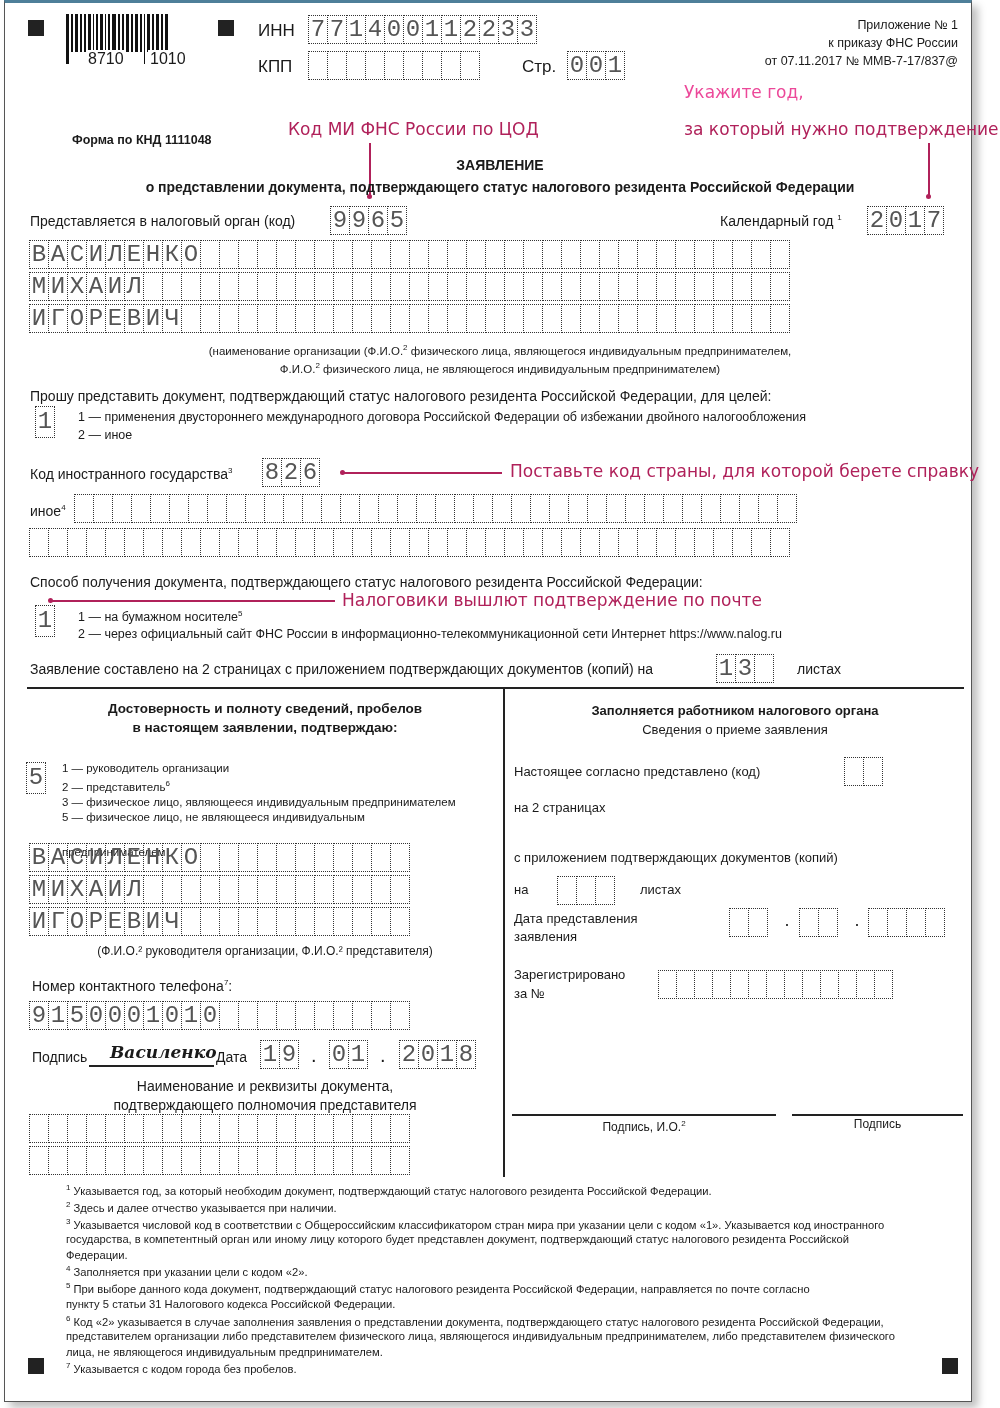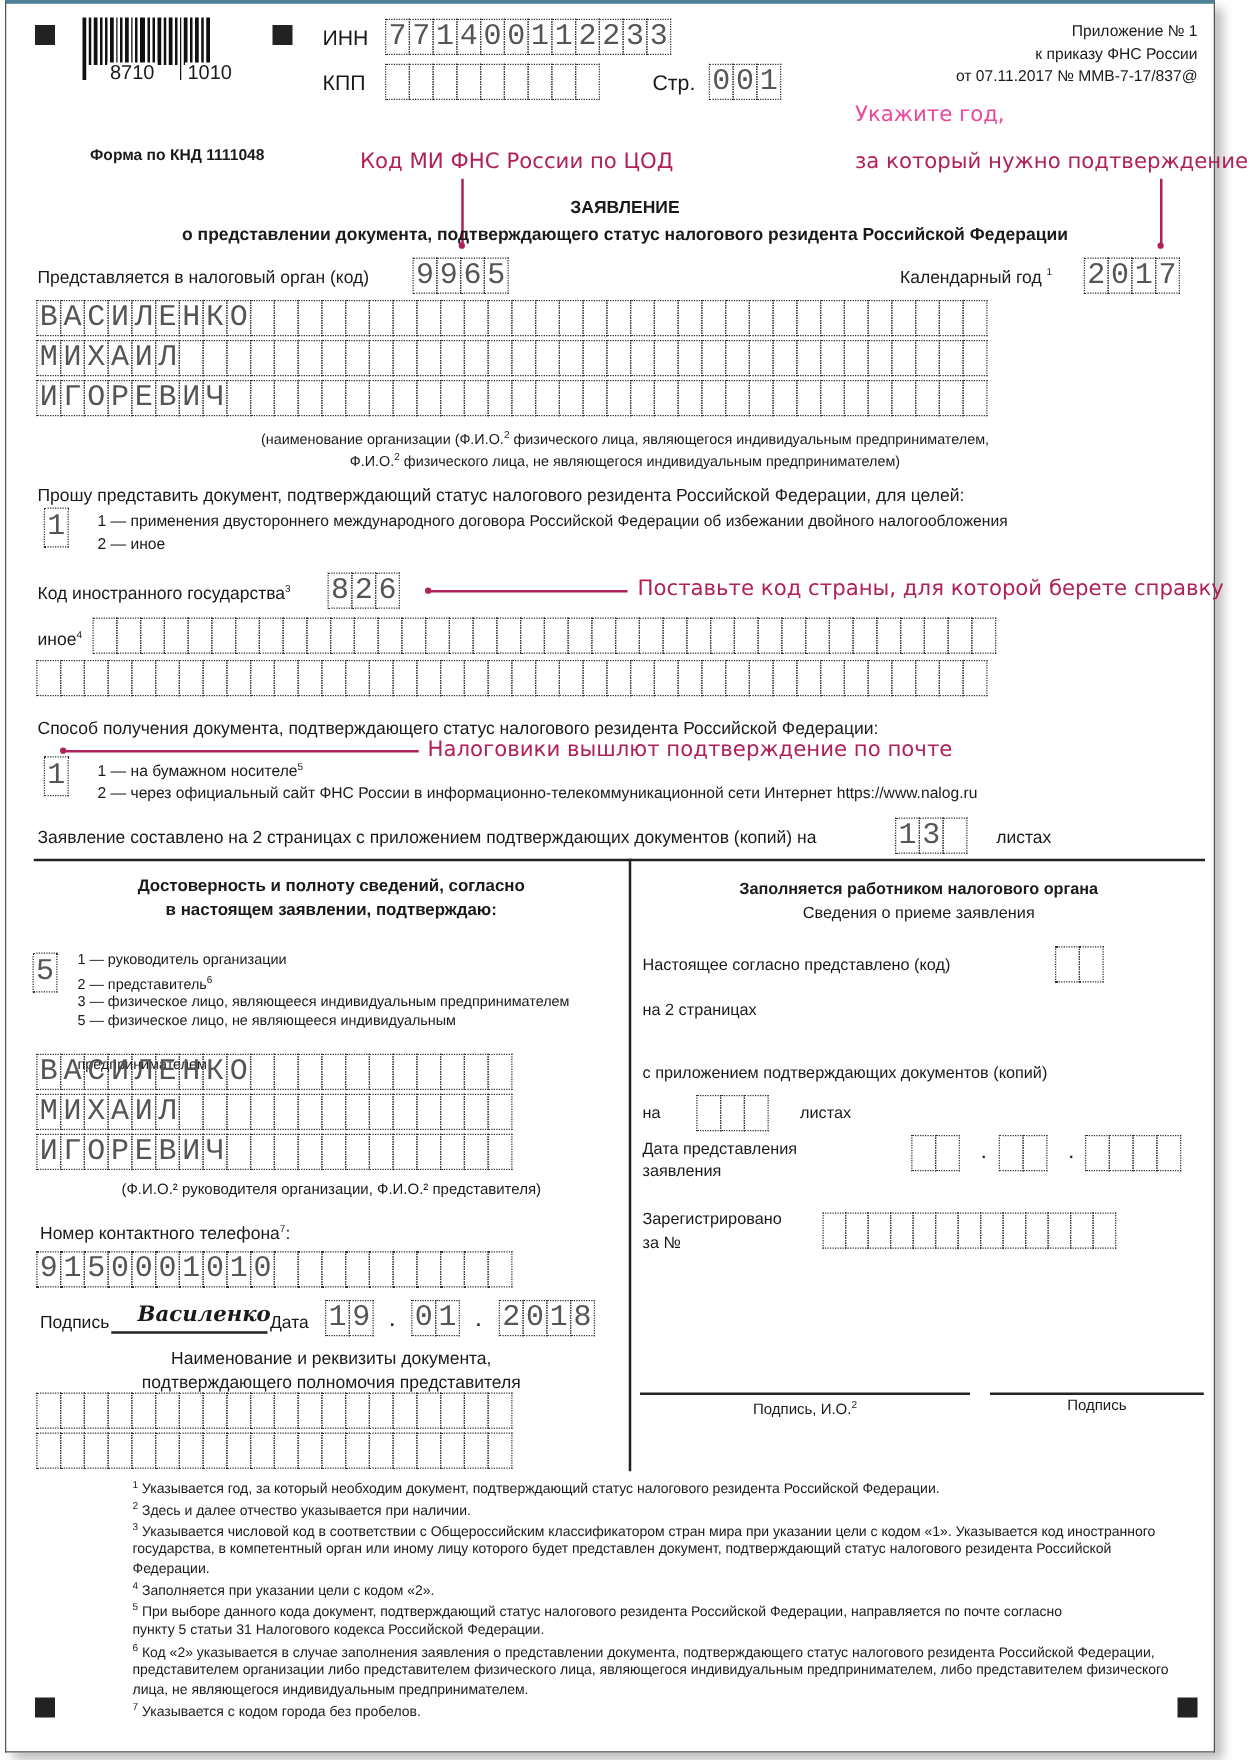--- a/index.html
+++ b/index.html
@@ -15,21 +15,21 @@
   .sm-txt{font-size:12.5px;}
   .bold{font-weight:bold;}
   .ann{position:absolute;color:#b0215a;font-size:17px;white-space:nowrap;font-family:"DejaVu Sans", sans-serif;}
   .vline{position:absolute;width:1.5px;background:#b0215a;}
   .hline{position:absolute;height:1.5px;background:#b0215a;}
   .dot{position:absolute;width:5px;height:5px;border-radius:50%;background:#b0215a;}
   .rule{position:absolute;background:#222;}
   sup{font-size:8px;}
   .barcode{position:absolute;left:66px;top:14px;width:140px;height:50px;display:flex;align-items:flex-start;}
   .barcode span{display:inline-block;height:50px;background:#111;margin-right:2px;}
-  .footnote{position:absolute;left:66px;font-size:11.2px;white-space:nowrap;margin-left:40px;}
+  .footnote{position:absolute;left:66px;font-size:11.2px;white-space:nowrap;}
 </style>
 </head>
 <body>
 
 <div class="page"></div>
 
 <div class="marker" style="left:28px;top:20px;"></div>
 <div class="marker" style="left:218px;top:20px;"></div>
 <div class="marker" style="left:28px;top:1358px;"></div>
 <div class="marker" style="left:942px;top:1358px;"></div>
@@ -102,21 +102,21 @@
 <div class="txt sm-txt" style="right:42px;top:54px;text-align:right;">от 07.11.2017 № ММВ-7-17/837@</div>
 
 <div class="ann" style="left: 684px; top: 82px; color: #ec4899;">Укажите год,</div>
 <div class="ann" style="left: 684px; top: 119px; color: rgb(176, 33, 90);">за который нужно подтверждение</div>
 <div class="ann" style="left: 288px; top: 119px; color: rgb(176, 33, 90);">Код МИ ФНС России по ЦОД</div>
 <div class="vline" style="left: 369px; top: 143px; height: 53px; background: rgb(176, 33, 90);"></div>
 <div class="dot" style="left: 367px; top: 194px; background: rgb(176, 33, 90);"></div>
 <div class="vline" style="left: 928px; top: 143px; height: 53px; background: rgb(176, 33, 90);"></div>
 <div class="dot" style="left: 926px; top: 194px; background: rgb(176, 33, 90);"></div>
 
-<div class="txt bold" style="left:72px;top:117px;font-size:12.5px;">Форма по КНД 1111048</div>
+<div class="txt bold" style="left:72px;top:133px;font-size:12.5px;">Форма по КНД 1111048</div>
 <div class="txt bold" style="left:0;width:1000px;text-align:center;top:157px;font-size:14px;">ЗАЯВЛЕНИЕ</div>
 <div class="txt bold" style="left:0;width:1000px;text-align:center;top:179px;font-size:14px;">о представлении документа, подтверждающего статус налогового резидента Российской Федерации</div>
 
 <div class="txt" style="left:30px;top:213px;">Представляется в налоговый орган (код)</div>
 <div class="row" style="left:331px;top:206px;">
     <div class="cell">9</div>
     <div class="cell">9</div>
     <div class="cell">6</div>
     <div class="cell">5</div>
   </div>
@@ -371,21 +371,21 @@
 <div class="row" style="left:717px;top:654px;">
     <div class="cell">1</div>
     <div class="cell">3</div>
     <div class="cell"></div>
   </div>
 <div class="txt" style="left:797px;top:661px;">листах</div>
 
 <div class="rule" style="left:27px;top:687px;width:937px;height:2px;"></div>
 <div class="rule" style="left:503px;top:687px;width:1.5px;height:490px;"></div>
 
-<div class="txt bold" style="left:30px;width:470px;text-align:center;top:701px;font-size:13.5px;">Достоверность и полноту сведений, согласно</div>
+<div class="txt bold" style="left:30px;width:470px;text-align:center;top:701px;font-size:13.5px;">Достоверность и полноту сведений, пробелов</div>
 <div class="txt bold" style="left:30px;width:470px;text-align:center;top:720px;font-size:13.5px;">в настоящем заявлении, подтверждаю:</div>
 <div class="row" style="left:27px;top:762px;">
     <div class="cell" style="height: 32px; line-height: 30px;">5</div>
   </div>
 <div class="txt" style="left:62px;top:762px;font-size:11.5px;">1 — руководитель организации</div>
 <div class="txt" style="left:62px;top:779px;font-size:11.5px;"><span>2 — представитель</span><sup>6</sup></div>
 <div class="txt" style="left:62px;top:796px;font-size:11.5px;">3 — физическое лицо, являющееся индивидуальным предпринимателем</div>
 <div class="txt" style="left:62px;top:811px;font-size:11.5px;">5 — физическое лицо, не являющееся индивидуальным</div>
 <div class="txt" style="left:62px;top:826px;font-size:11.5px;margin-top:20px;">предпринимателем</div>
 

